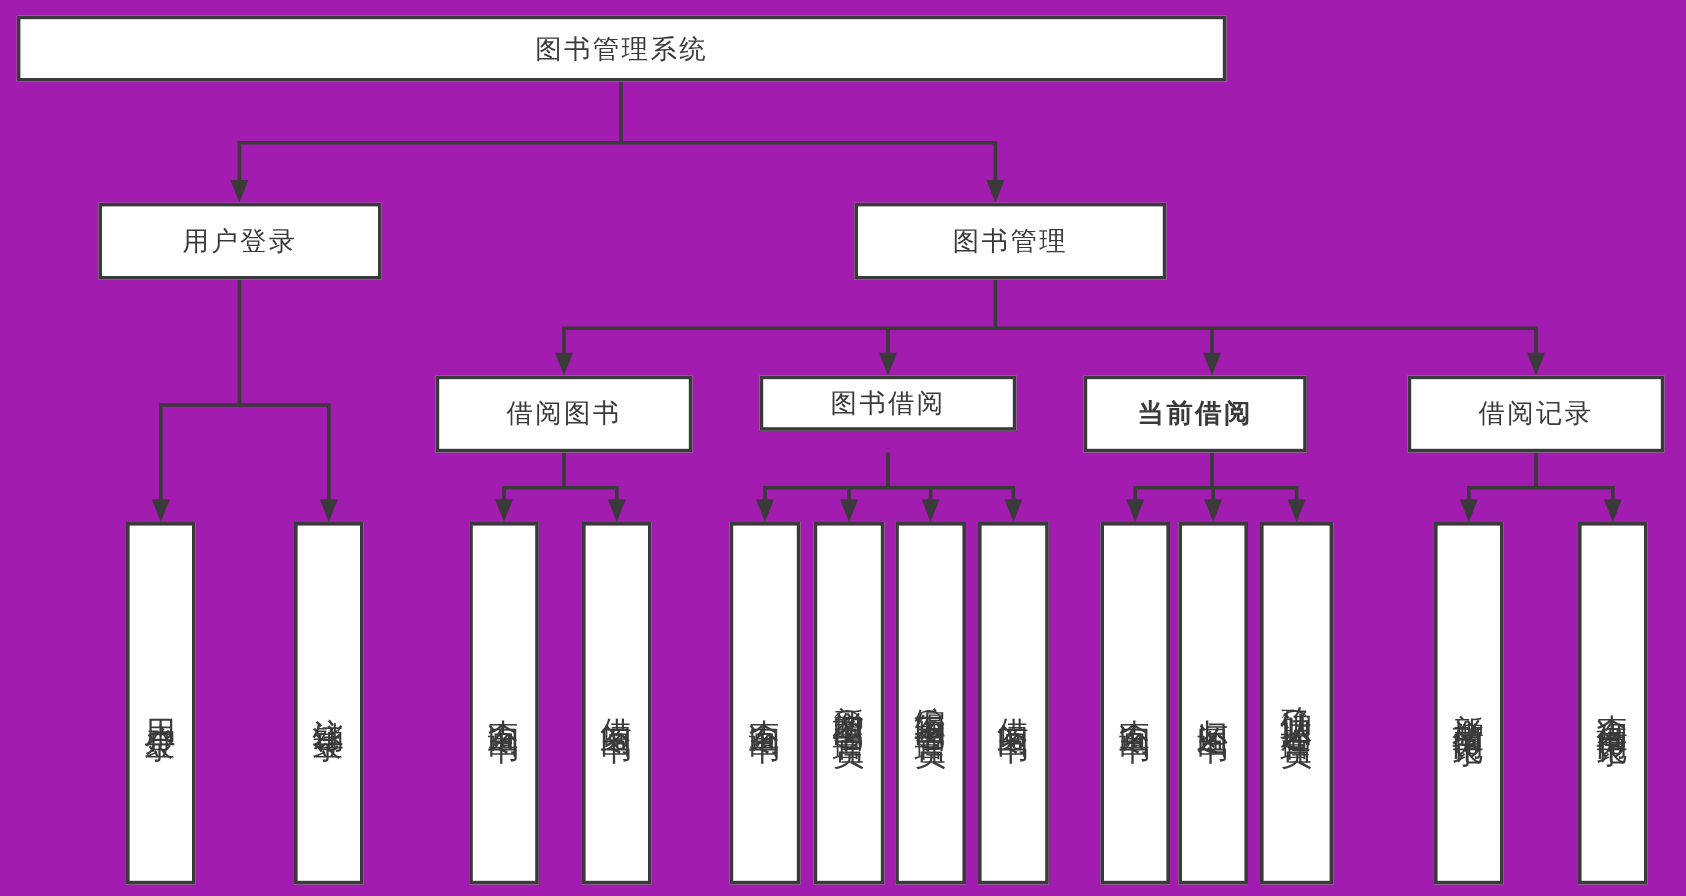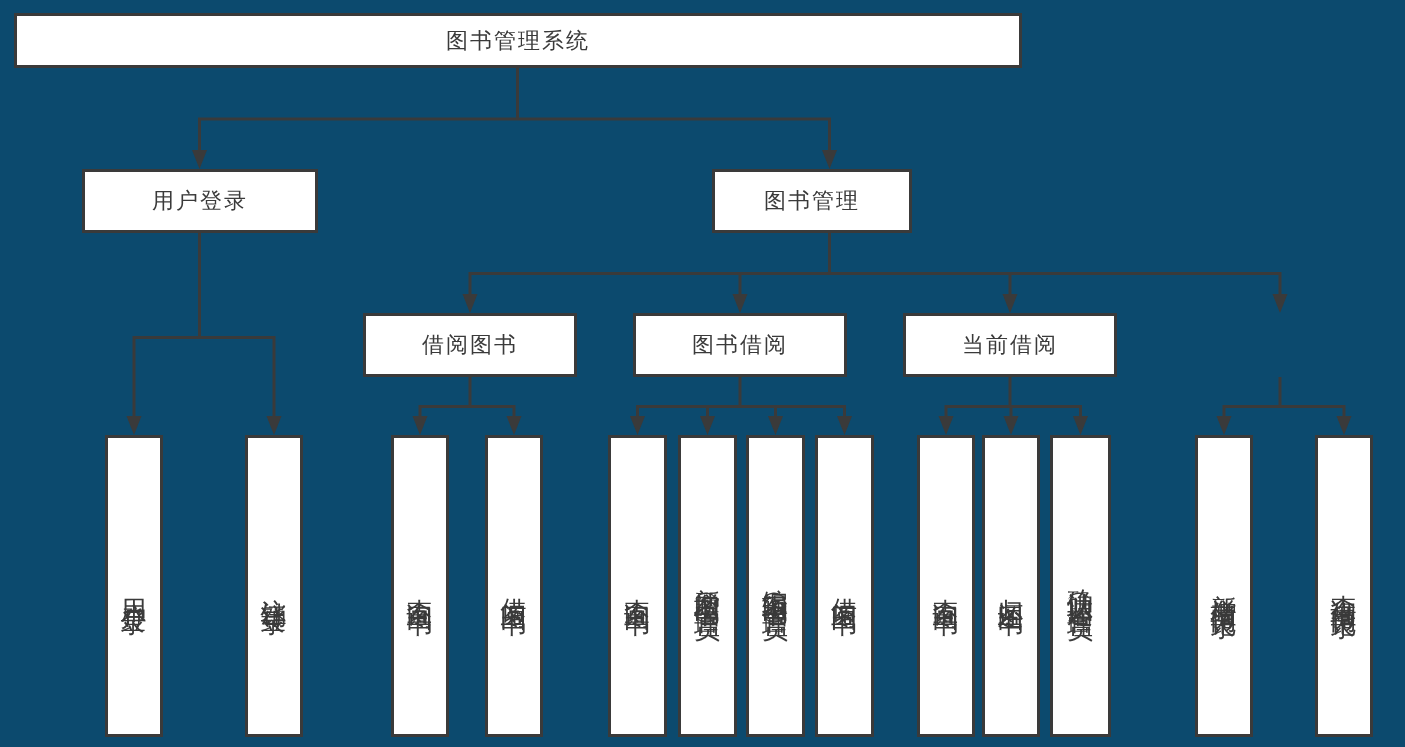--- a/index.html
+++ b/index.html
@@ -1,19 +1,19 @@
 <!DOCTYPE html>
 <html><head>
 <meta charset="utf-8">
 <style>
   html,body{margin:0;padding:0;background:#ffffff;}
   #canvas{
     position:relative;
     width:1405px;height:747px;
-    background:#0c4a6e;
+    background:#a21caf;
     overflow:hidden;
     font-family:"Liberation Sans", sans-serif;
   }
   svg.connectors{position:absolute;left:0;top:0;width:1405px;height:747px;z-index:1;}
   .box{
     position:absolute;
     box-sizing:border-box;
     border:3px solid #3a3a3a;
     background:#ffffff;
     display:flex;
@@ -104,32 +104,35 @@
     </g>
   </svg>
 
   <div class="box" style="left:14px;top:13px;width:1008px;height:55px;">
     <span class="hlabel">图书管理系统</span>
   </div>
 
   <div class="box" style="left:82px;top:169px;width:236px;height:64px;">
     <span class="hlabel">用户登录</span>
   </div>
-  <div class="box" style="left:712px;top:169px;width:200px;height:64px;">
+  <div class="box" style="left:712px;top:169px;width:260px;height:64px;">
     <span class="hlabel">图书管理</span>
   </div>
 
   <div class="box" style="left:363px;top:313px;width:214px;height:64px;">
     <span class="hlabel">借阅图书</span>
   </div>
-  <div class="box" style="left:633px;top:313px;width:214px;height:64px;">
+  <div class="box" style="left:633px;top:313px;width:214px;height:46px;">
     <span class="hlabel">图书借阅</span>
   </div>
-  <div class="box" style="left:903px;top:313px;width:214px;height:64px;">
+  <div class="box" style="left:903px;top:313px;width:186px;height:64px;font-weight:bold;">
     <span class="hlabel">当前借阅</span>
+  </div>
+  <div class="box" style="left:1173px;top:313px;width:214px;height:64px;">
+    <span class="hlabel">借阅记录</span>
   </div>
 
   <div class="box" style="left:105px;top:435px;width:58px;height:302px;">
     <span class="vtext">用户登录</span>
   </div>
   <div class="box" style="left:245px;top:435px;width:58px;height:302px;">
     <span class="vtext">注销登录</span>
   </div>
 
   <div class="box" style="left:391px;top:435px;width:58px;height:302px;">

